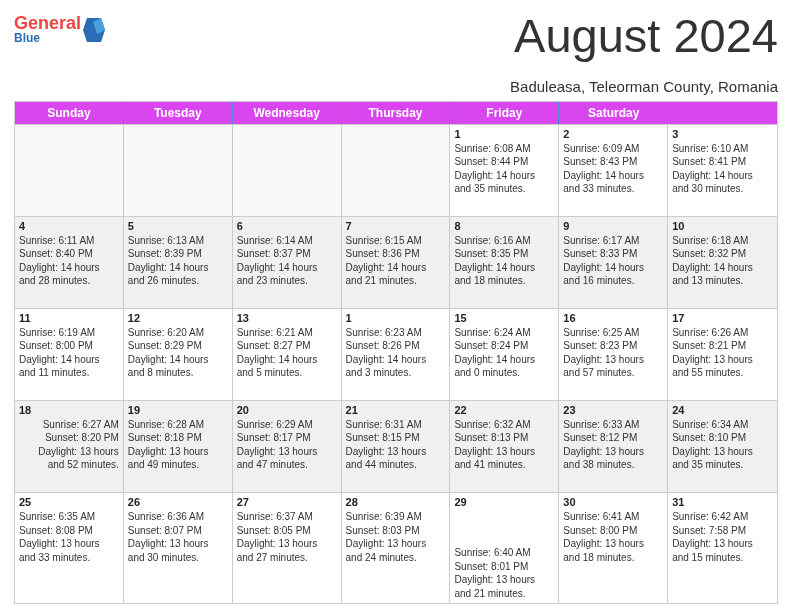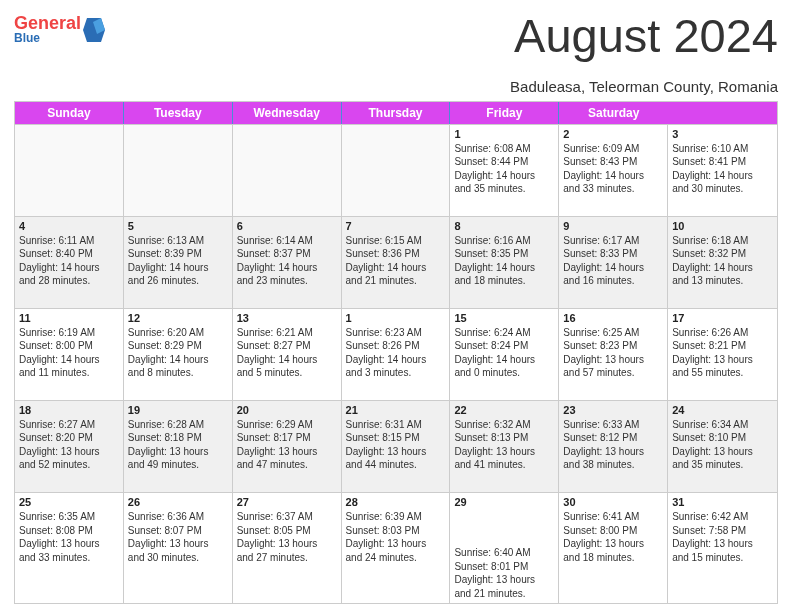--- a/index.html
+++ b/index.html
@@ -270,21 +270,21 @@
             <div class="day-num">17</div>
             <div class="cell-text" style="white-space: pre-line;">Sunrise: 6:26 AM
 Sunset: 8:21 PM
 Daylight: 13 hours
 and 55 minutes.</div>
           </div>
         </div>
         <div class="cal-row">
           <div class="cal-cell shaded">
             <div class="day-num">18</div>
-            <div class="cell-text" style="white-space: pre-line;">Sunrise: 6:27 AM
+            <div class="cell-text" style="white-space: pre-line; text-align: right;">Sunrise: 6:27 AM
 Sunset: 8:20 PM
 Daylight: 13 hours
 and 52 minutes.</div>
           </div>
           <div class="cal-cell shaded">
             <div class="day-num">19</div>
             <div class="cell-text" style="white-space: pre-line;">Sunrise: 6:28 AM
 Sunset: 8:18 PM
 Daylight: 13 hours
 and 49 minutes.</div>

